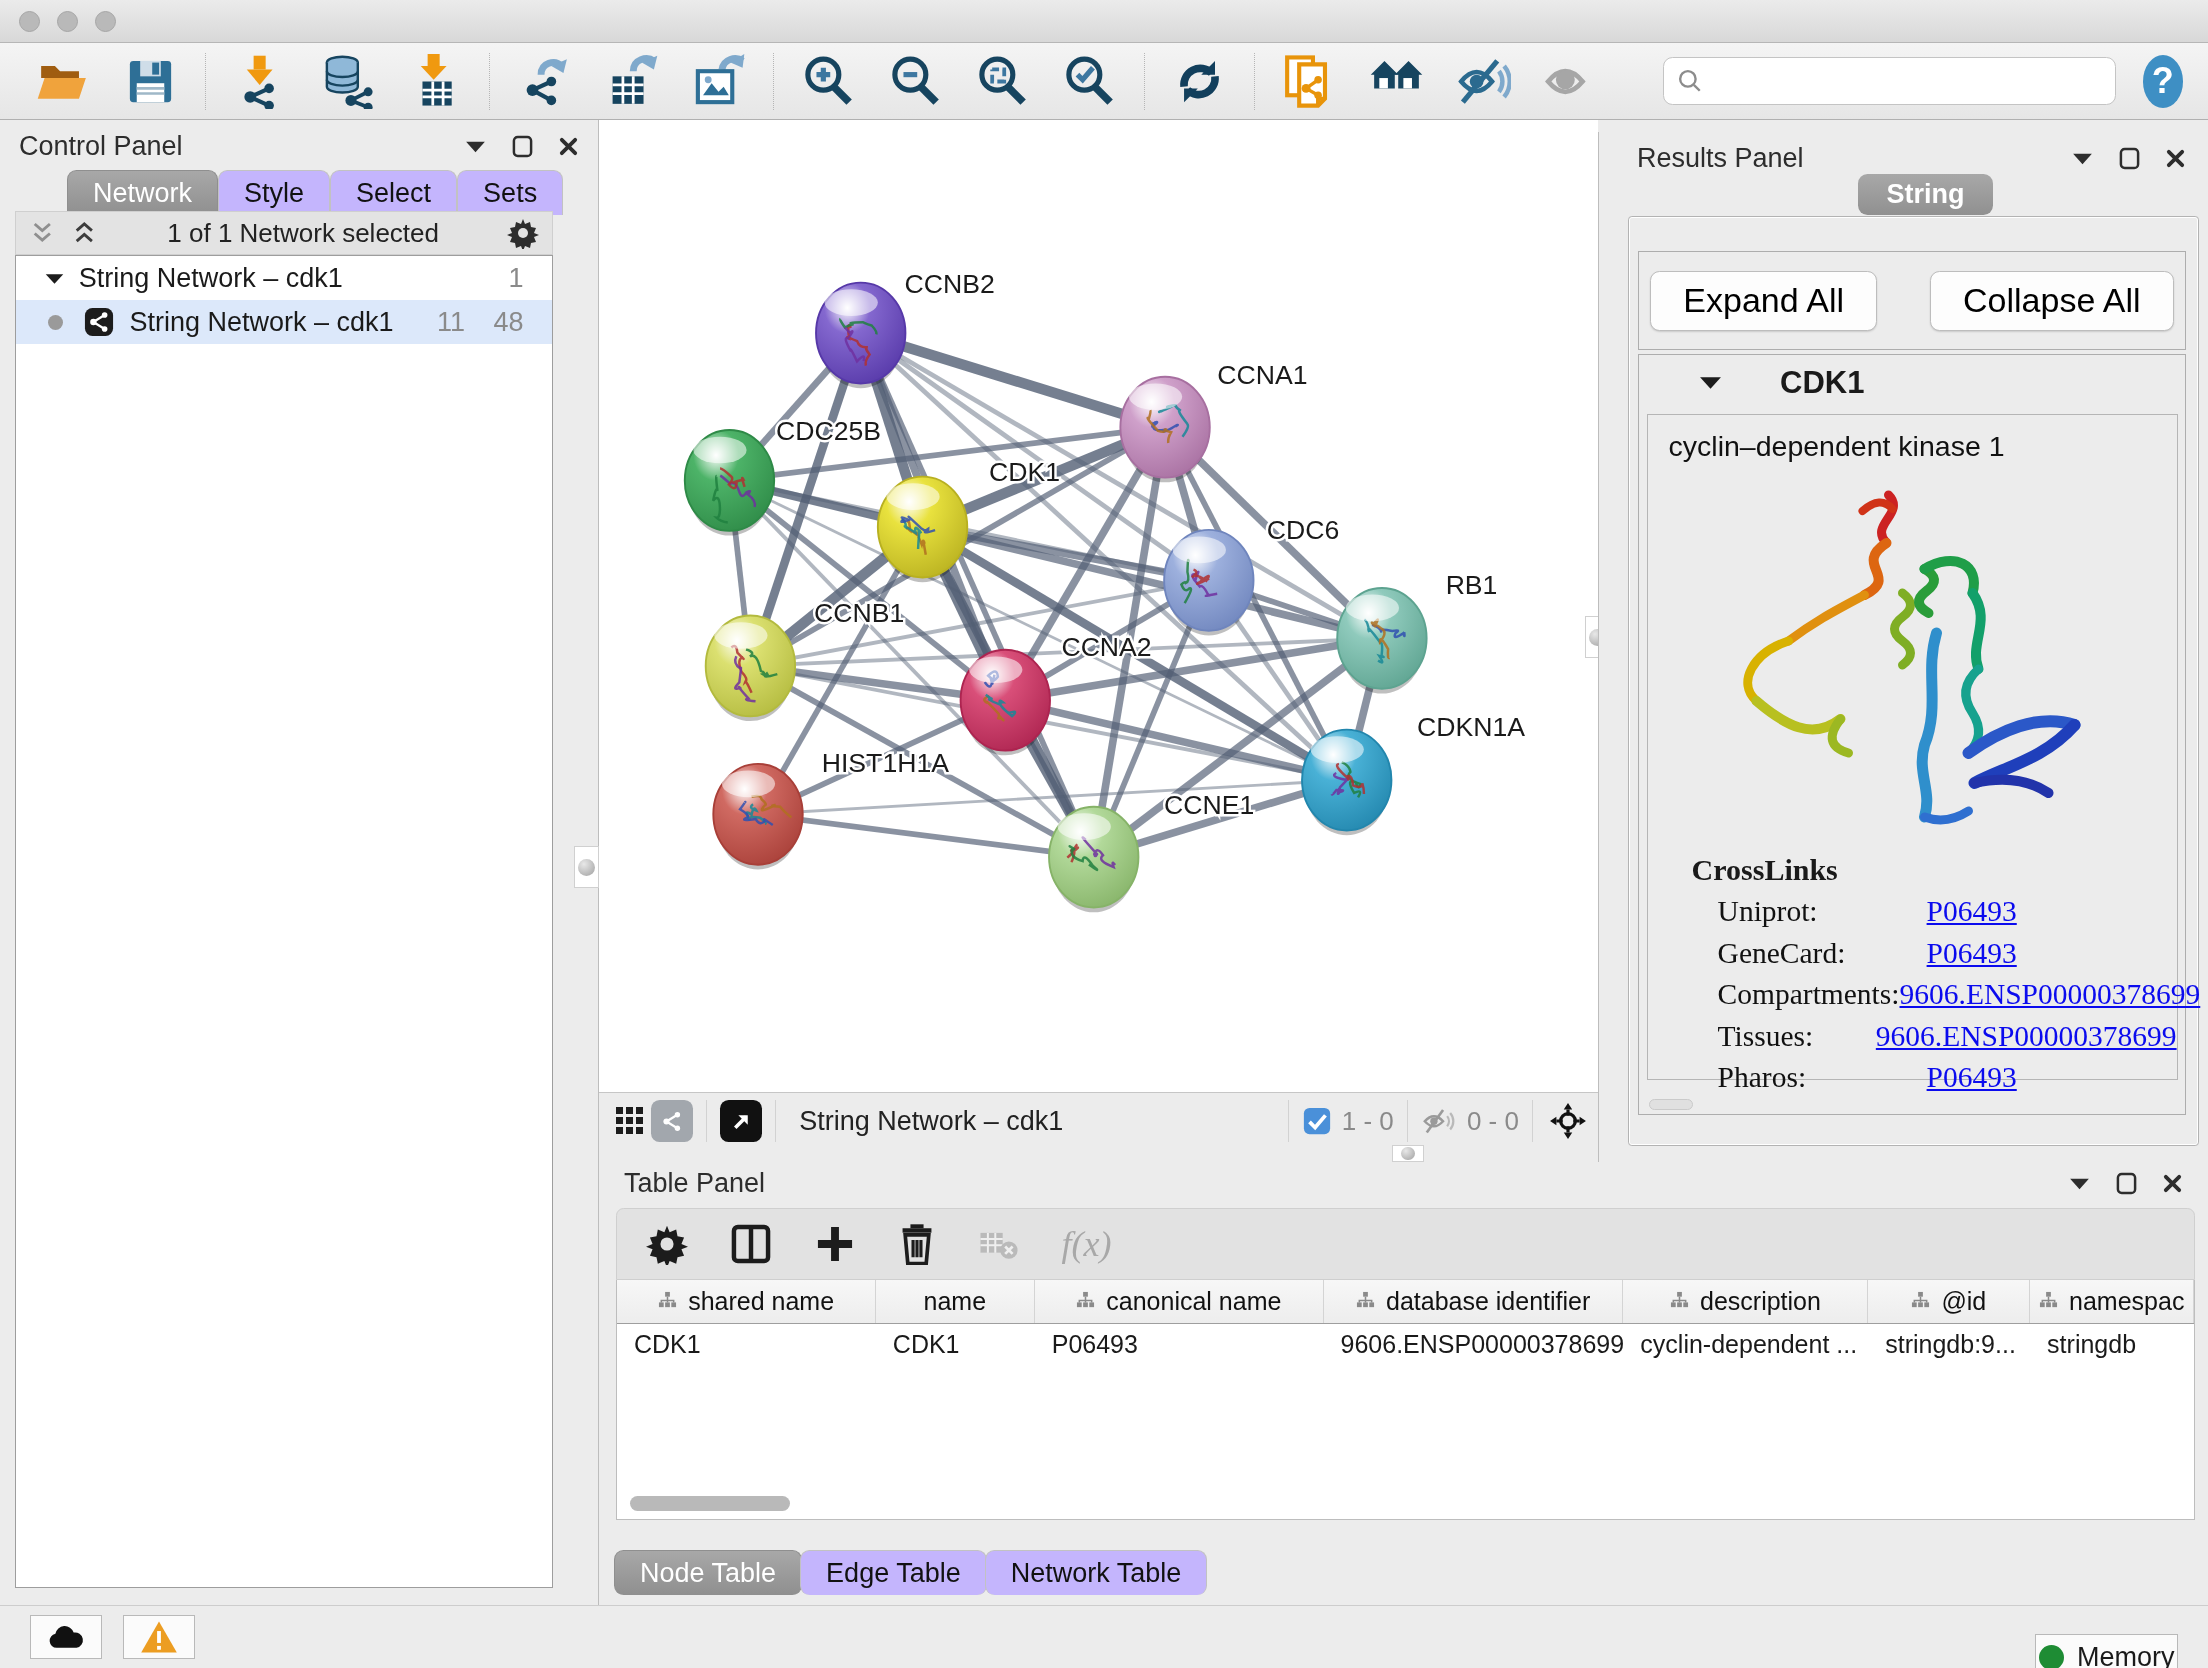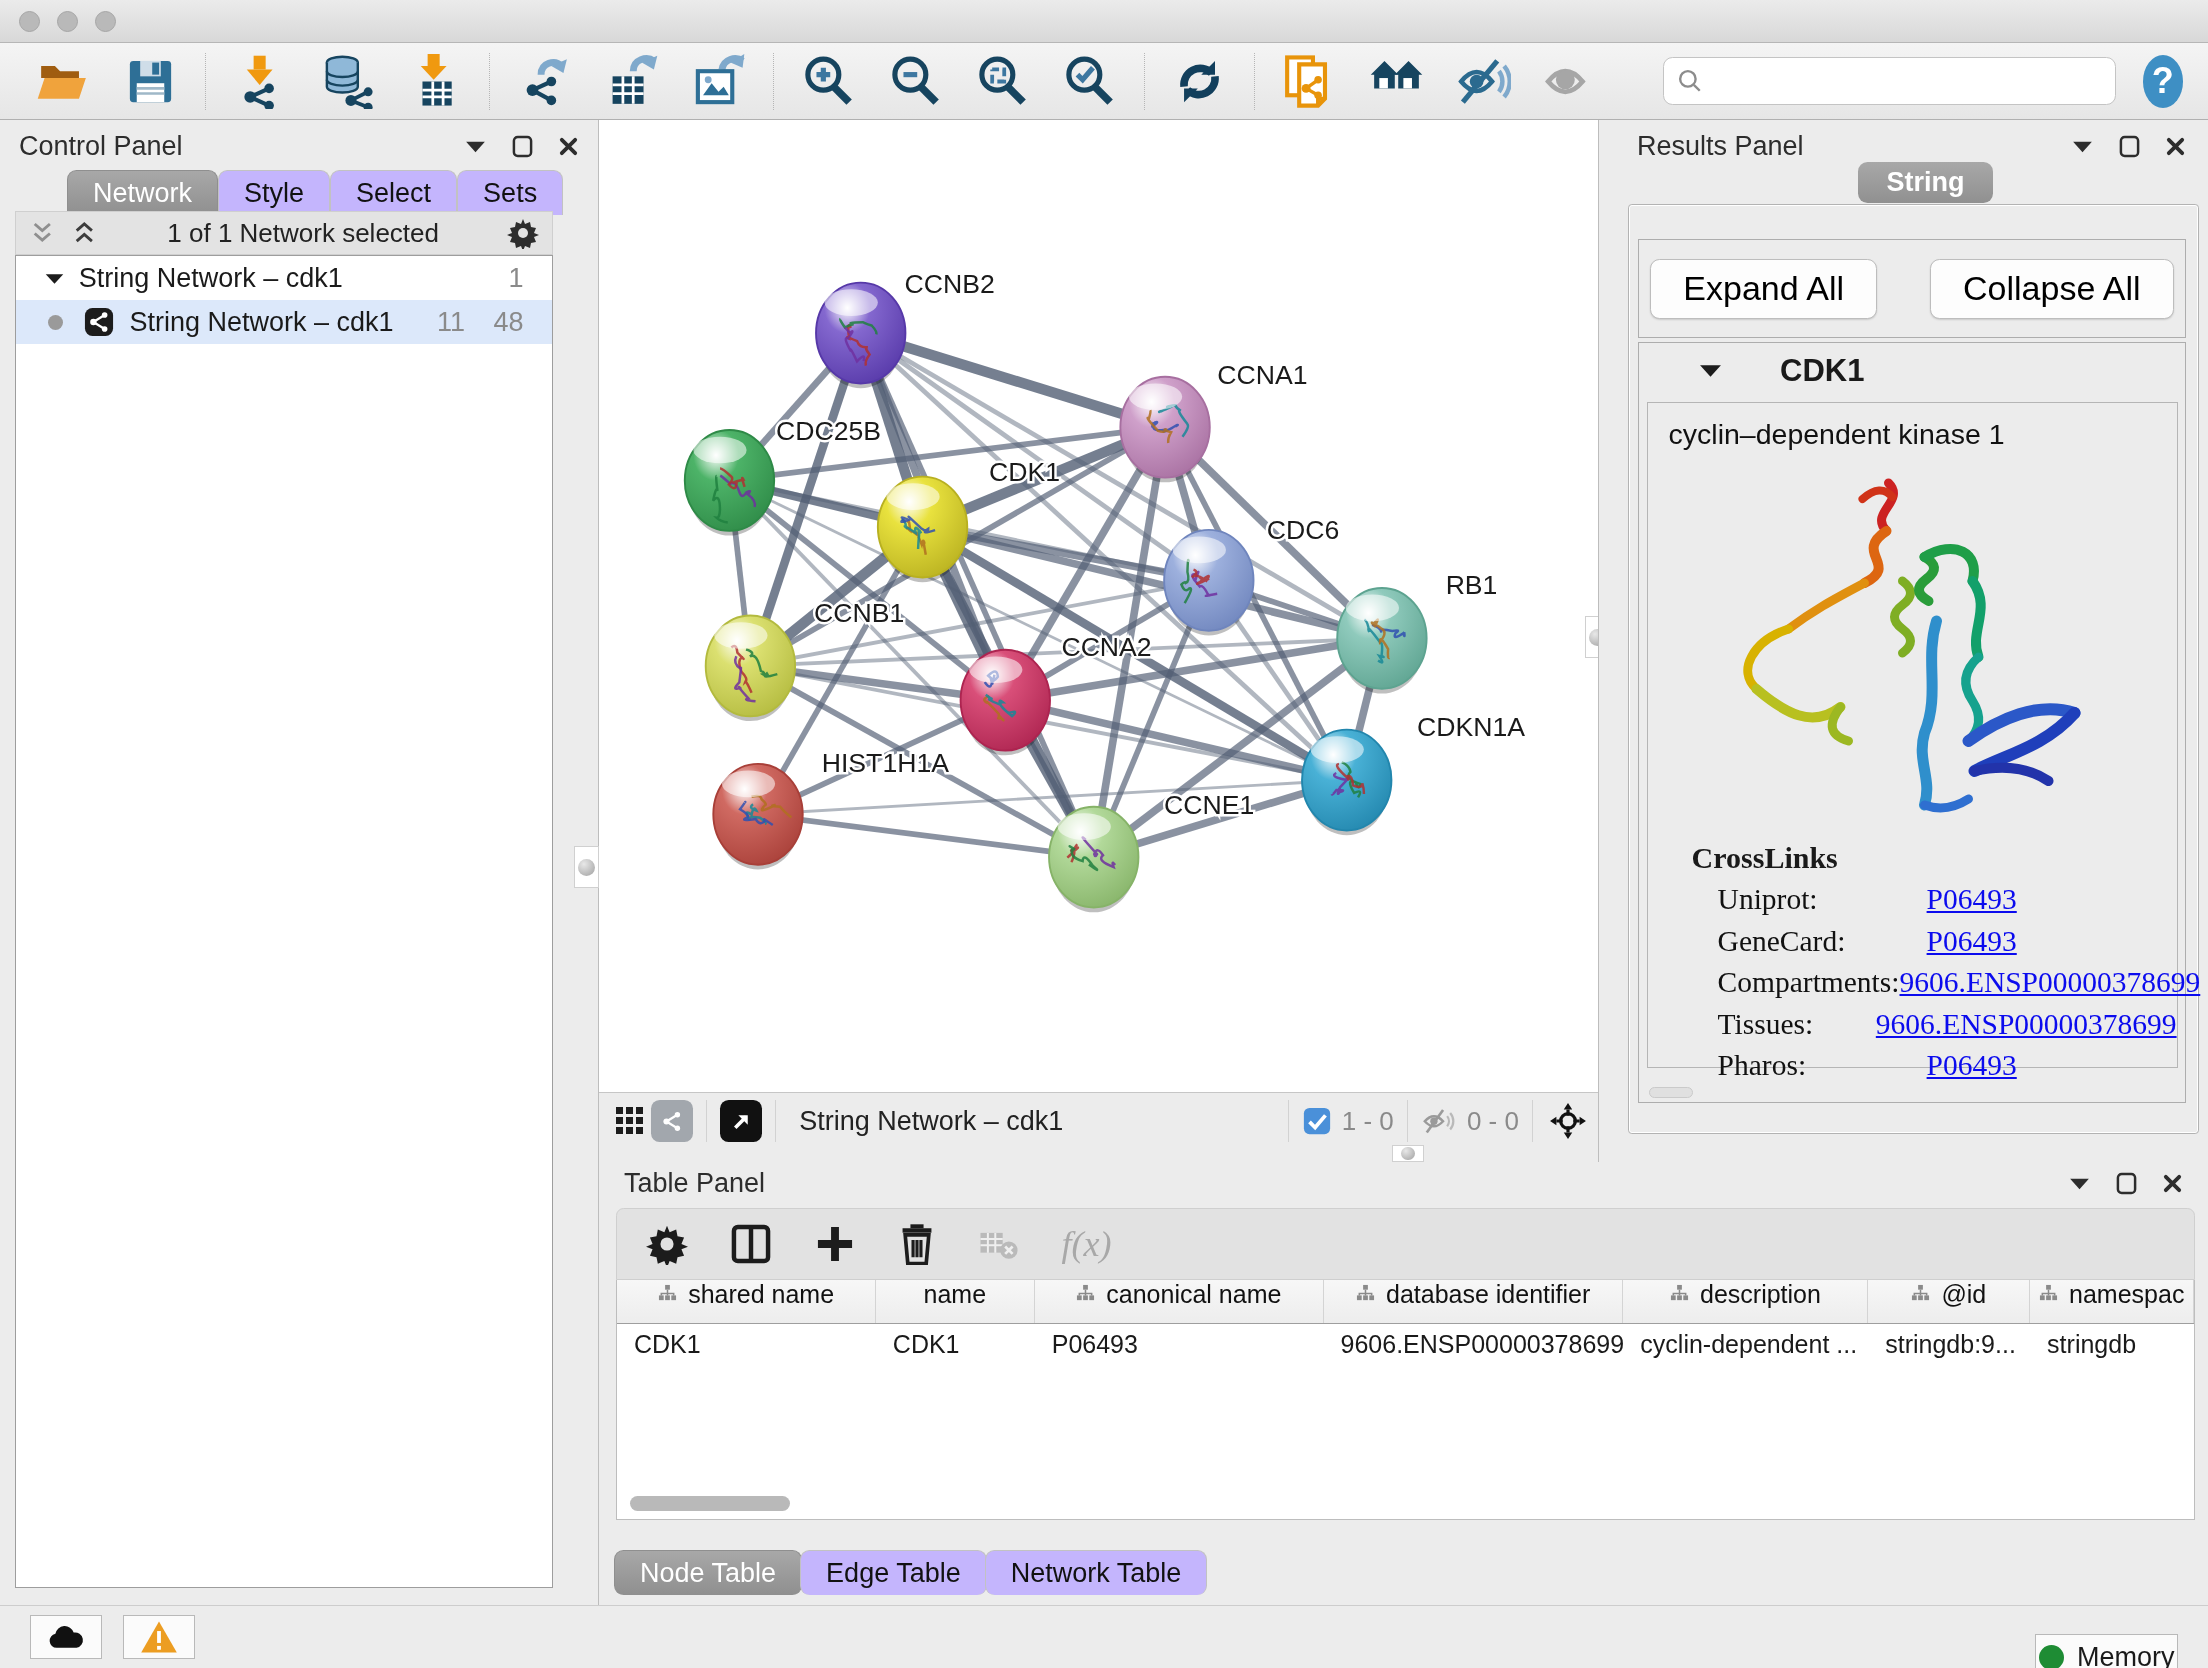--- a/index.html
+++ b/index.html
@@ -40,21 +40,21 @@
   
   #network-view { left:599px; top:120px; width:999px; height:972px; background:#fff; }
   #net-statusbar { left:599px; top:1092px; width:999px; height:57px; background:#ececec; border-top:1.9px solid #c6c6c6; display:flex; align-items:center; padding:0 9.5px; }
   .nsep { width:0; height:42px; border-left:1.9px solid #d2d2d2; margin:0 13.3px; }
   #net-name { font-size:27px; color:#222; margin-left:9.5px; flex:1; }
   .nstat { font-size:26px; color:#8a8a8a; display:flex; align-items:center; gap:9.5px; }
   .sq-btn { width:42px; height:42px; border-radius:8.6px; display:flex; align-items:center; justify-content:center; cursor:pointer; }
   #splitter-strip { left:599px; top:1149px; width:1609px; height:13.3px; background:#ececec; }
 
   
-  #results-panel { left:1598px; top:120px; width:611px; height:1042px; background:#ececec; border-left:1.9px solid #bdbdbd; }
+  #results-panel { left:1598px; top:132px; width:611px; height:1042px; background:#ececec; border-left:1.9px solid #bdbdbd; }
   #string-tab { position:absolute; left:259px; top:42px; padding:4.8px 28.5px; background:linear-gradient(#a8a8a8,#909090); color:#fff; border-radius:9.5px; font-size:27px; cursor:pointer;font-weight:bold; }
   #results-box { position:absolute; left:28.5px; top:84px; width:571px; height:930px; background:#ececec; border:1.9px solid #b3b3b3; border-radius:3.8px; box-shadow:inset 0 0 0 1px #fff; }
   #expand-box { position:absolute; left:9.5px; top:34px; width:548px; height:99px; background:#ececec; border:1px solid #adadad; display:flex; align-items:center; justify-content:center; gap:53px; }
   .rbtn { background:#fdfdfd; border:1px solid #bdbdbd; border-radius:9.5px; font-size:34px; padding:9.5px 32px; cursor:pointer; box-shadow:0 1px 1.9px rgba(0,0,0,.15); }
   #entry-card { position:absolute; left:9.5px; top:137px; width:548px; height:761px; background:#ececec; border:1px solid #adadad; }
   #entry-hdr { height:55px; display:flex; align-items:center; padding:0 25px; gap:57px; }
   #entry-name { font-size:31px; font-weight:bold; }
   #entry-body { position:absolute; left:7.6px; top:59px; width:531px; height:666px; border:1px solid #b5b5b5; background:#ececec; }
   #entry-desc { font-size:28.5px; padding:15px 0 0 21px; color:#111; }
   #crosslinks { font-family:"Liberation Serif", serif; }
@@ -63,21 +63,21 @@
   .cllabel { width:209px; color:#111; }
   .clval a { color:#0b0bee; }
   #entry-hscroll { position:absolute; left:9.5px; bottom:3.8px; width:44px; height:11.4px; background:#e0e0e0; border:1px solid #cacaca; border-radius:5.7px; }
 
   
   #table-panel { left:599px; top:1162px; width:1609px; height:443px; background:#ececec; }
   #tp-hdr { height:42px; display:flex; align-items:center; padding:0 25px; }
   #tp-toolbar { position:absolute; left:17px; top:46px; width:1579px; height:72px; background:#e2e2e2; border:1px solid #cfcfcf; border-radius:7.6px 7.6px 0 0; display:flex; align-items:center; gap:42px; padding:0 28.5px; }
   #tp-table { position:absolute; left:17px; top:118px; width:1579px; height:240px; background:#fff; border:1px solid #bdbdbd; border-top:none; overflow:hidden; }
   #thead { display:flex; height:44px; background:linear-gradient(#f7f7f7,#ededed); border-bottom:1.9px solid #9e9e9e; }
-  .th { display:flex; align-items:flex-start; justify-content:center; gap:11.4px; font-size:25px; color:#111; border-right:1px solid #d4d4d4; overflow:hidden; white-space:nowrap; }
+  .th { display:flex; align-items:center; justify-content:center; gap:11.4px; font-size:25px; color:#111; border-right:1px solid #d4d4d4; overflow:hidden; white-space:nowrap; }
   .trow { display:flex; height:42px; }
   .td { font-size:25px; padding:5.7px 3.8px 0 17px; overflow:hidden; white-space:nowrap; }
   #h-scroll { position:absolute; left:13.3px; bottom:7.6px; width:160px; height:15px; background:#b9b9b9; border-radius:7.6px; }
   #tp-tabs { position:absolute; left:16px; width:1609px; top:388px; display:flex; justify-content:flex-start; }
   #tp-tabs .tab { border-radius:9.5px; margin:0 -1px; }
   #tp-tabs .tab.sel { border-radius:9.5px; }
 
   
   #statusbar { left:0; top:1605px; width:2208px; height:63px; background:#ececec; border-top:1.9px solid #cdcdcd; display:flex; align-items:center; padding:0 30px; }
   .stat-btn { width:72px; height:44px; background:#fbfbfb; border:1.9px solid #b9b9b9; display:flex; align-items:center; justify-content:center; margin-right:21px; cursor:pointer; }

